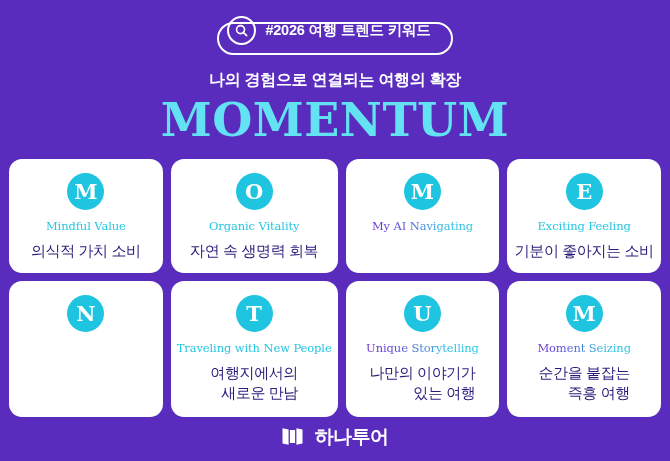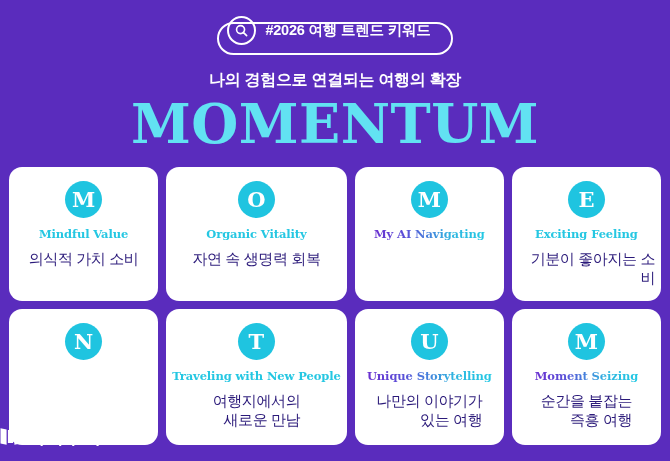--- a/index.html
+++ b/index.html
@@ -51,21 +51,21 @@
     font-size:16px;
     font-weight:700;
     letter-spacing:-0.3px;
     line-height:1;
     white-space:nowrap;
   }
   .bigtitle{
     margin-top:9px;
     color:#62e2f2;
     font-family:"DejaVu Serif", serif;
-    font-size:54px;
+    font-size:46px;
     font-weight:700;
     letter-spacing:0.5px;
     line-height:1;
     white-space:nowrap;
   }
 
   
   .grid{
     margin-top:16px;
     width:652px;
@@ -90,21 +90,21 @@
     font-family:"DejaVu Serif", serif;
     font-size:21px;font-weight:700;
     display:flex;align-items:center;justify-content:center;
     line-height:1;
     flex:0 0 auto;
   }
   .eng{
     margin-top:11px;
     font-family:"DejaVu Serif", serif;
     font-size:11.5px;
-    font-weight:700;
+    font-weight:400;
     line-height:1;
     white-space:nowrap;
     letter-spacing:-0.1px;
   }
   .eng.cyan{color:#25c7e2;}
   .eng.grad{
     background-image:linear-gradient(90deg,#6a2fd0 0%,#5a53d8 30%,#2fb6e0 70%,#22c9e4 100%);
     -webkit-background-clip:text;
     background-clip:text;
     color:transparent;
@@ -119,22 +119,22 @@
     text-align:right;
     letter-spacing:-0.4px;
     white-space:pre-line;
   }
 
   
   .footer{
     position:absolute;
     left:0;right:0;
     bottom:15px;
-    display:flex;align-items:center;justify-content:flex-start;
-    gap:6px;
+    display:flex;align-items:center;justify-content:center;
+    gap:12px;
   }
   .logo-mark{display:block;}
   .logo-text{
     color:#ffffff;
     font-size:19px;
     font-weight:700;
     letter-spacing:-0.6px;
     line-height:1;
   }
 </style>

